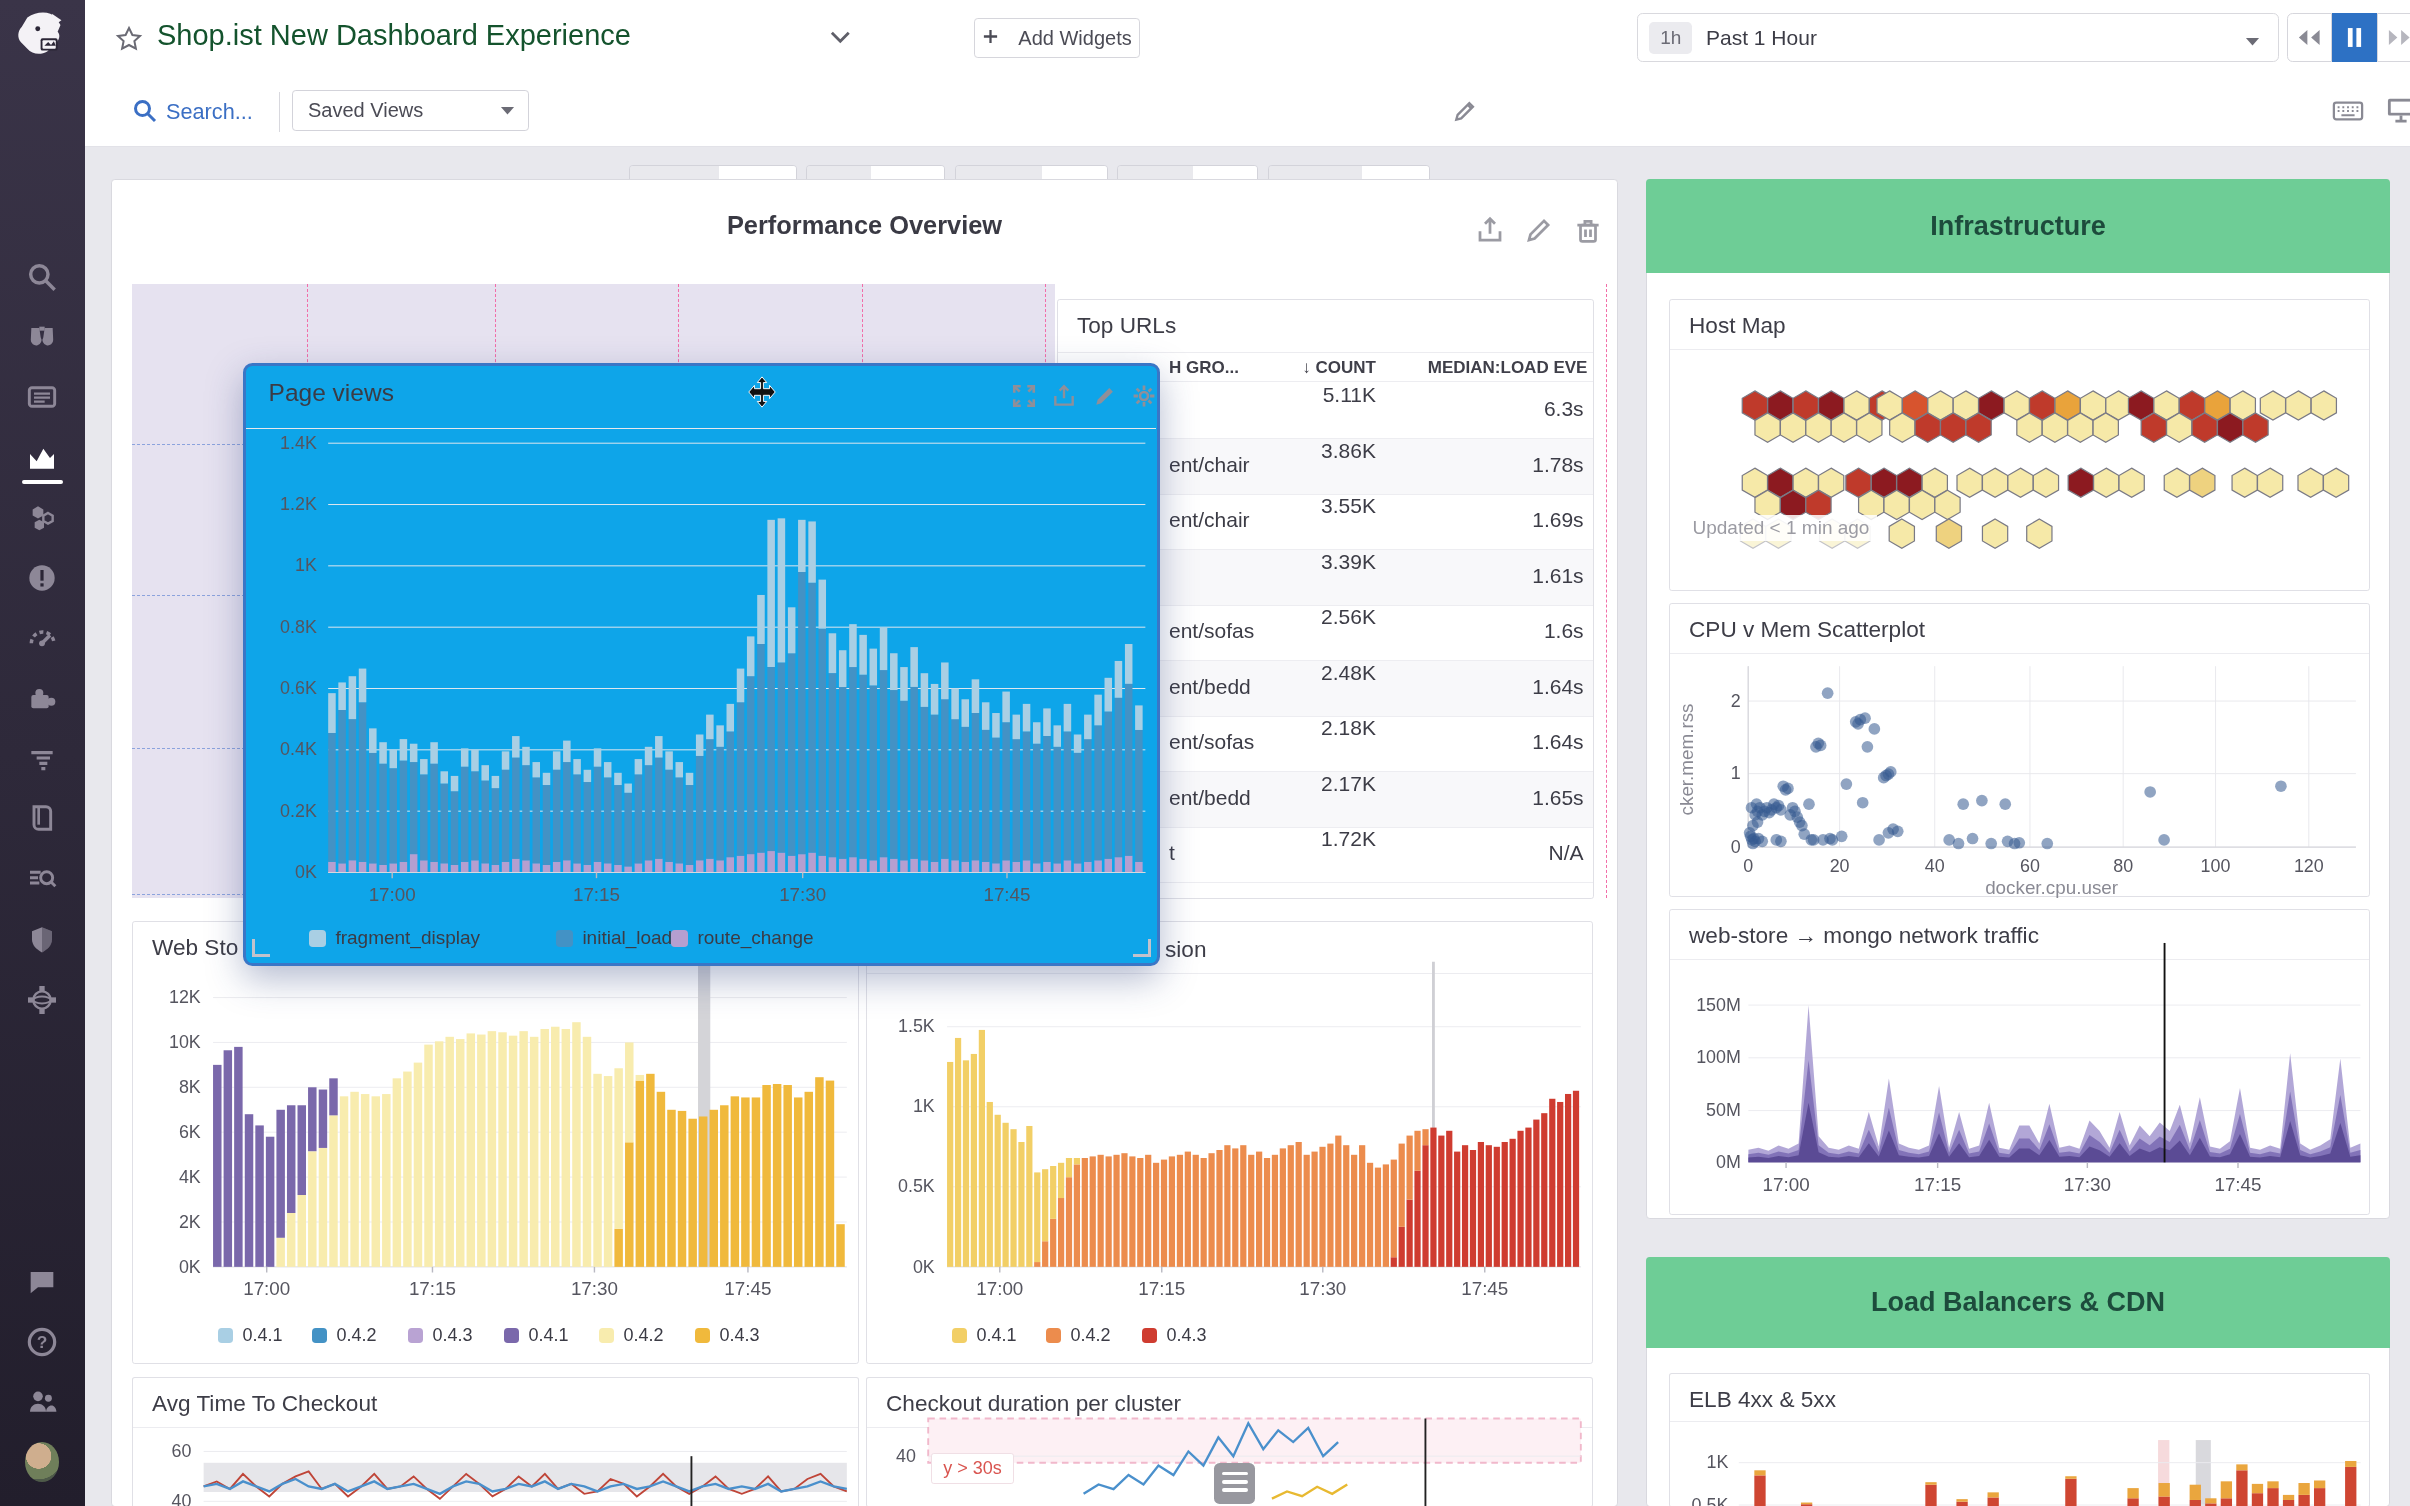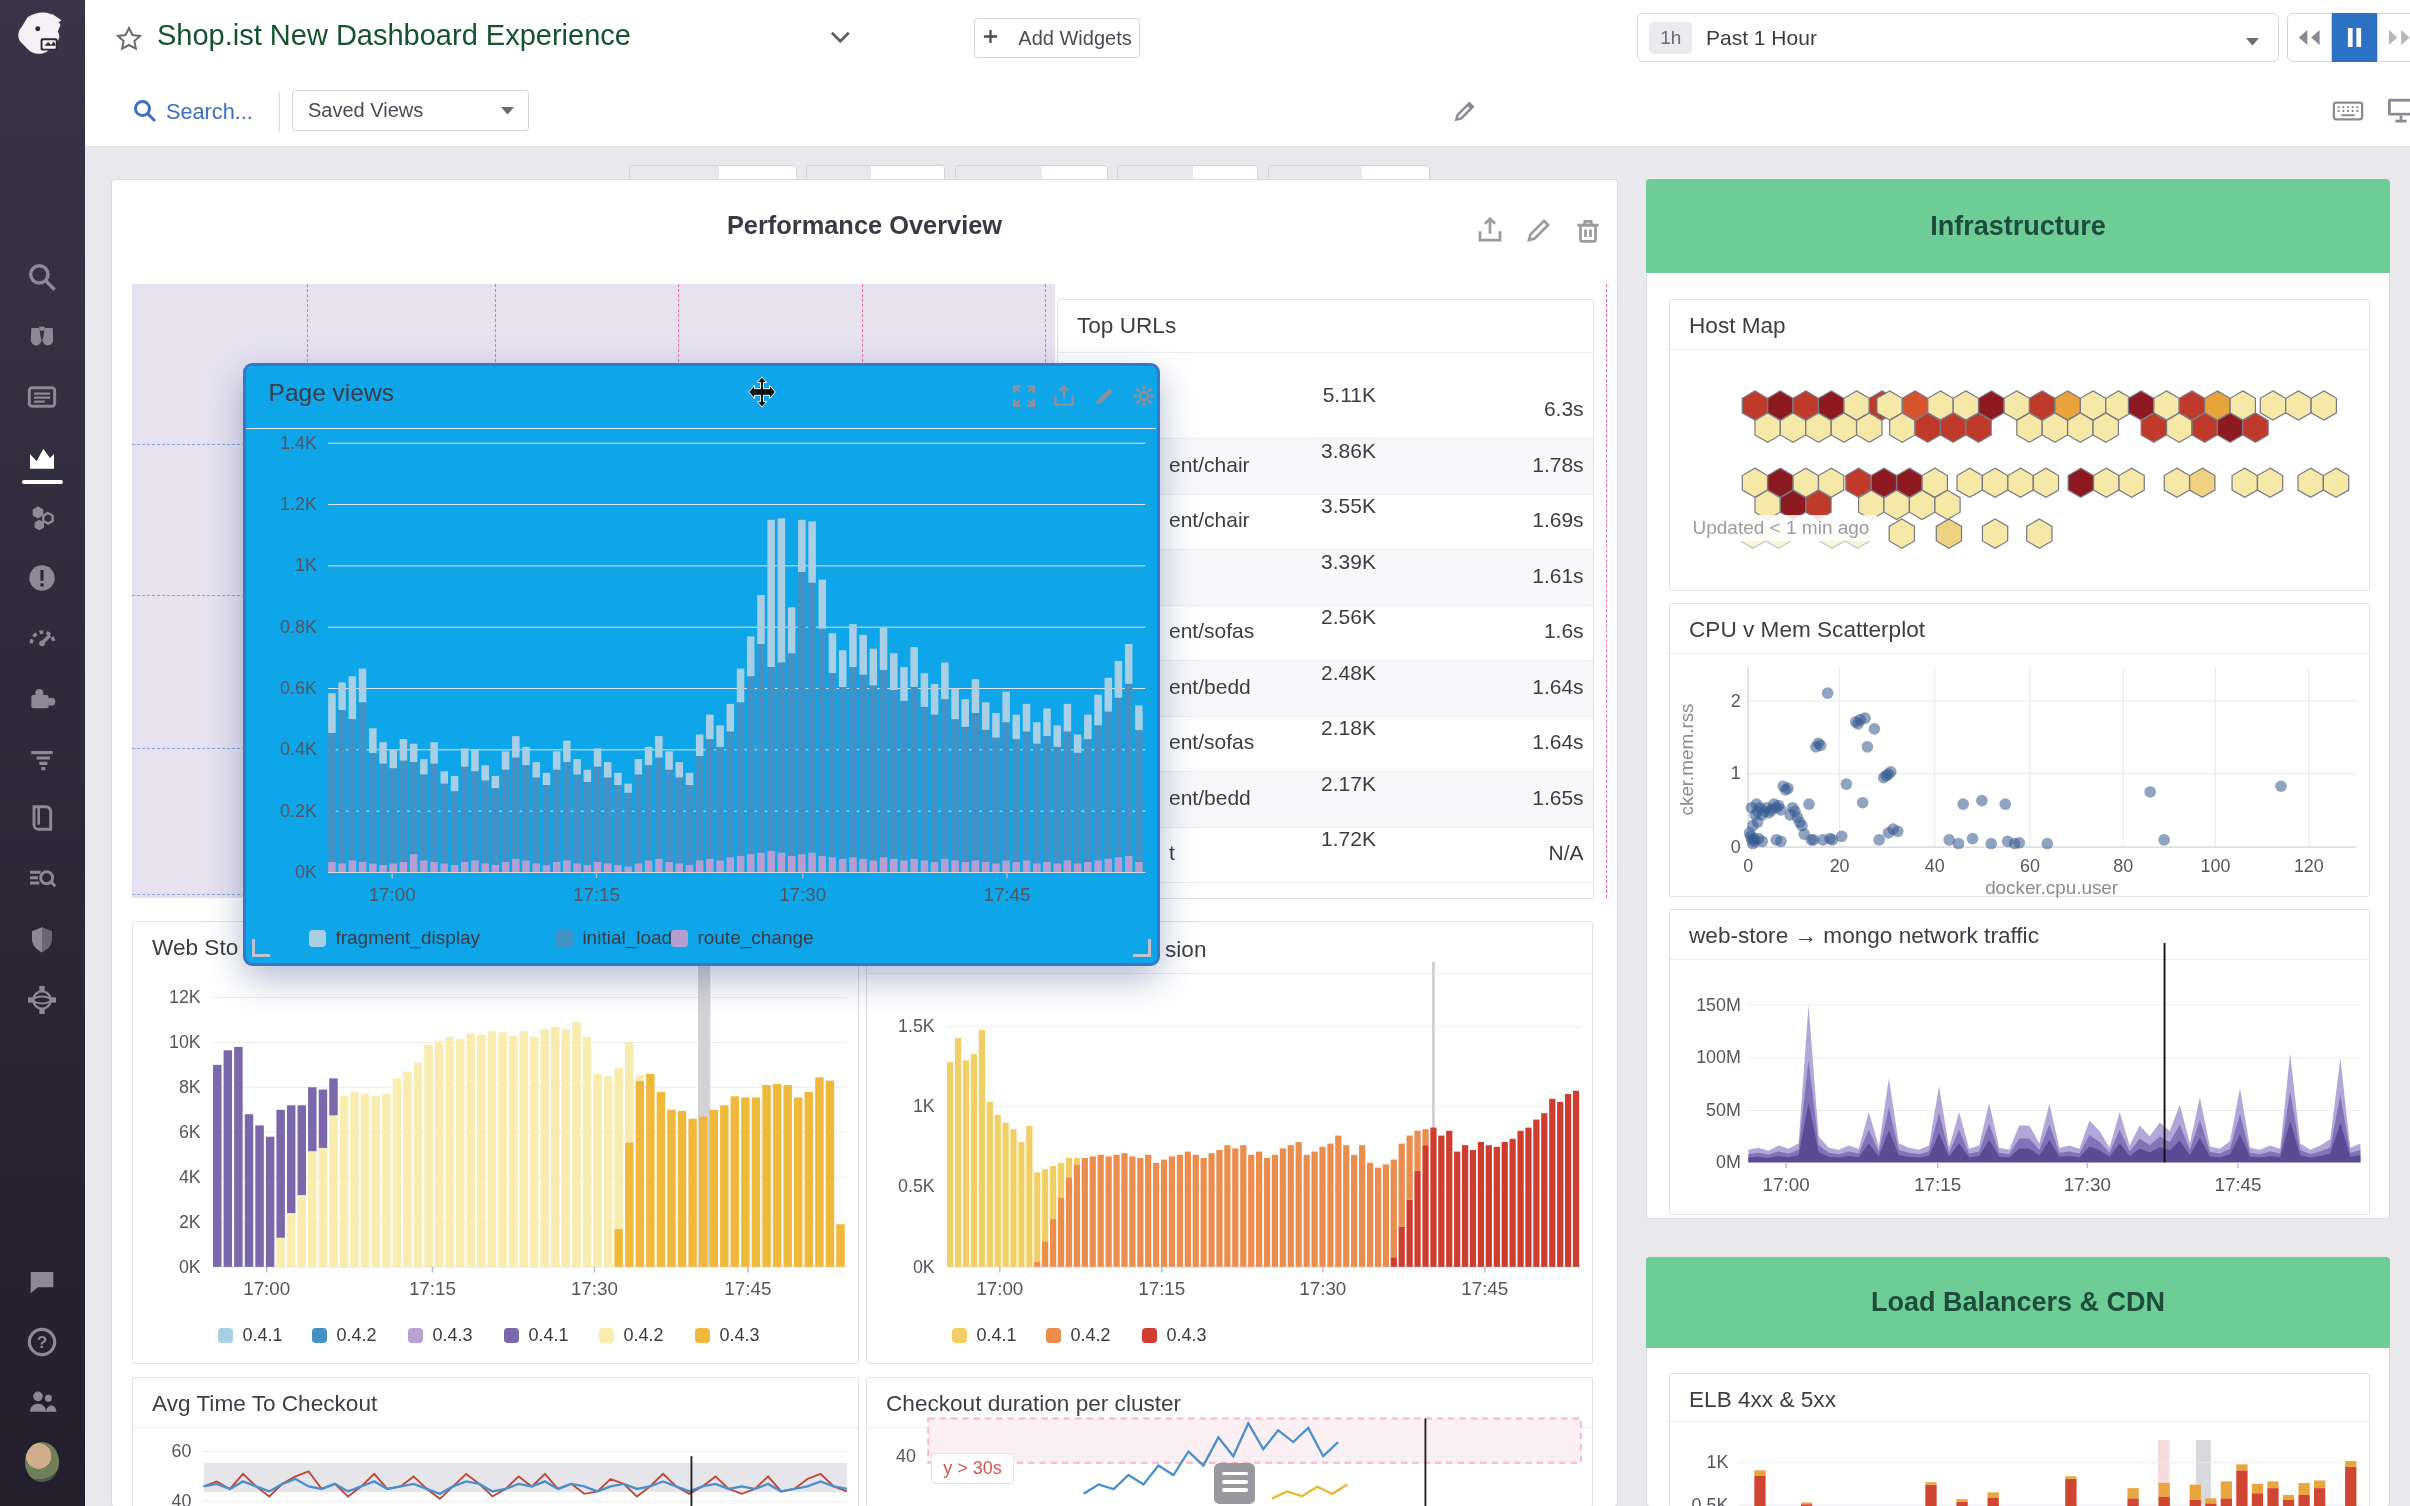--- a/index.html
+++ b/index.html
@@ -321,20 +321,25 @@
   <div class="ph-line-v" style="left:913px;"></div>
   <div class="ph-line-h" style="top:160px;"></div>
   <div class="ph-line-h" style="top:311px;"></div>
   <div class="ph-line-h" style="top:464px;"></div>
   <div class="ph-line-h" style="top:610px;"></div>
 </div>
 <div class="abs" style="left:1606px;top:284px;height:614px;border-left:1.9px dashed #f26da8;"></div>
 
 <div class="widget" style="left:1057px;top:299px;width:537px;height:600px;">
   <div class="wtitle" style="height:26px;">Top URLs</div>
+  <div class="abs" style="left:0;top:53px;width:100%;height:28px;font-size:17px;font-weight:bold;color:#3f3f49;border-bottom:0.9px solid #ededf1;">
+    <span class="abs" style="left:111px;top:4.7px;">H GRO...</span>
+    <span class="abs" style="right:217px;top:4.7px;"><span>↓</span> <span>COUNT</span></span>
+    <span class="abs" style="right:5.6px;top:4.7px;width:207px;overflow:hidden;white-space:nowrap;text-align:right;">MEDIAN:LOAD EVE</span>
+  </div>
   <div class="abs" style="left: 0px; top: 83px; width: 100%; height: 500px;" id="urls-rows">
       <div class="urlrow" style="top: 0px; position: absolute;">
         <span class="p"></span>
         <span class="c">5.11K</span>
         <span class="m">6.3s</span>
       </div>
       <div class="urlrow" style="top: 56px; position: absolute;">
         <span class="p">ent/chair</span>
         <span class="c">3.86K</span>
         <span class="m">1.78s</span>

